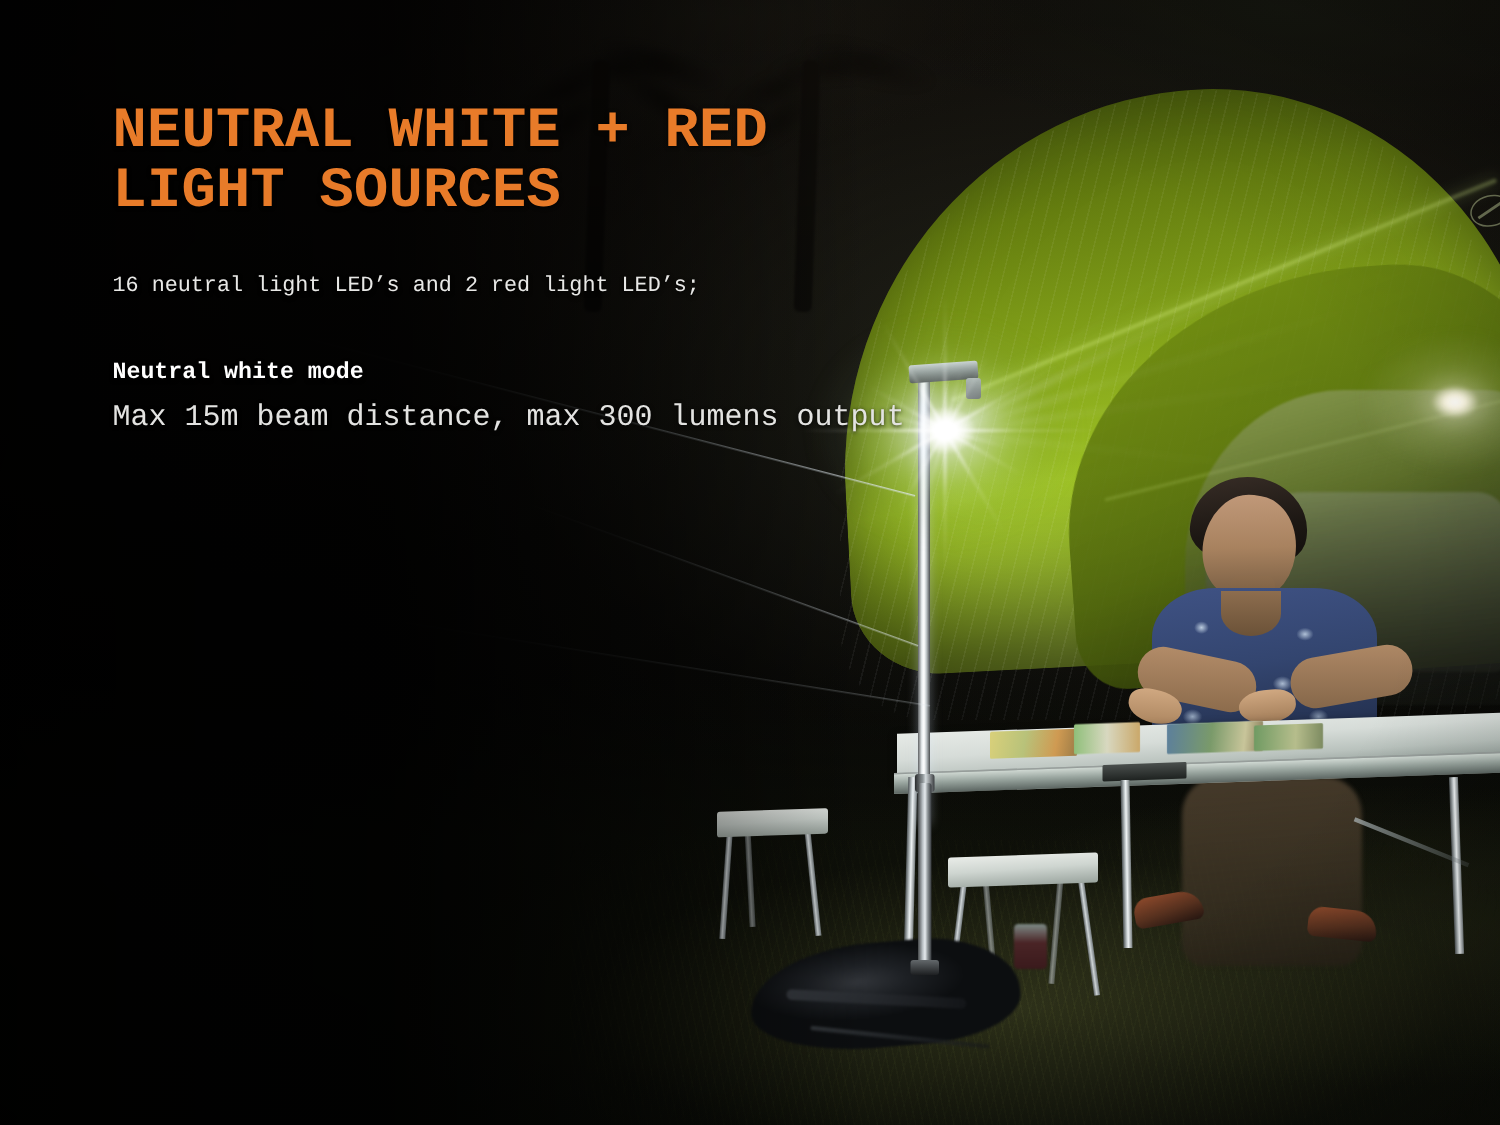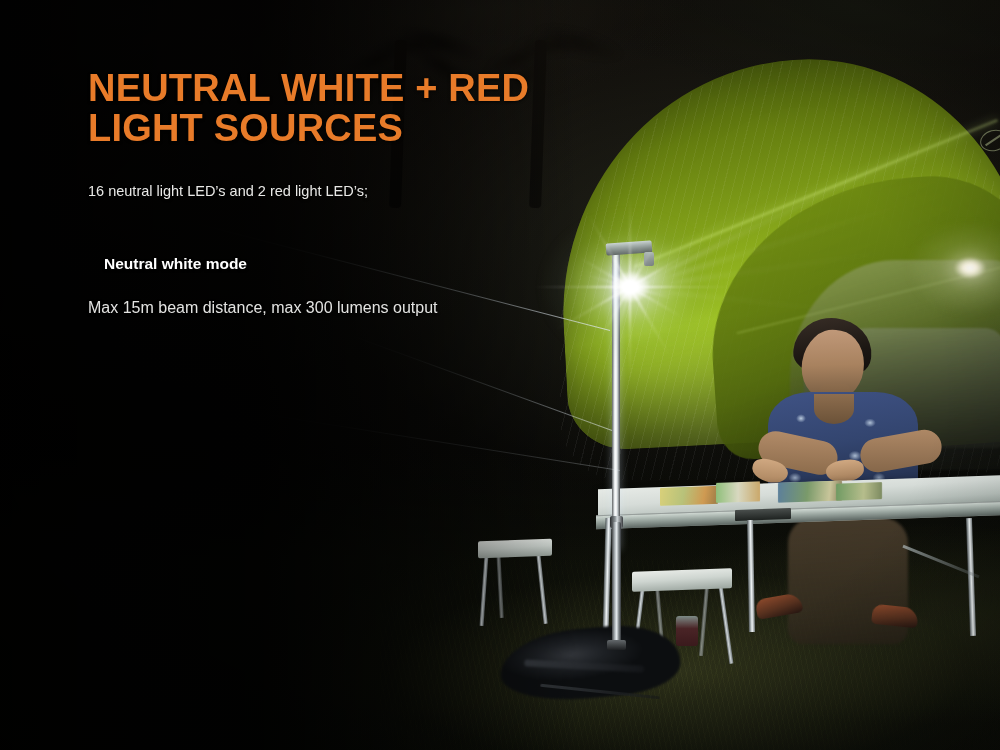--- a/index.html
+++ b/index.html
@@ -463,24 +463,25 @@
     position: absolute; inset: 0;
     background:
       linear-gradient(90deg, rgba(0,0,0,0.94) 0%, rgba(0,0,0,0.86) 26%, rgba(0,0,0,0.42) 44%, rgba(0,0,0,0.0) 58%),
       radial-gradient(1100px 780px at 50% 50%, rgba(0,0,0,0) 40%, rgba(0,0,0,0.55) 100%);
     pointer-events: none;
   }
 
   
   .copy {
     position: absolute;
-    left: 88px;
+    left: 75px;
     top: 68px;
     width: 560px;
     z-index: 20;
+    font-family: Liberation Mono, monospace;
   }
   .headline {
     margin: 0;
     font-size: 38px;
     line-height: 1.06;
     font-weight: 700;
     letter-spacing: 0.2px;
     color: #E87B29;
     text-transform: uppercase;
     text-shadow: 0 1px 3px rgba(0,0,0,0.8);
@@ -488,31 +489,31 @@
   .sub {
     margin: 0;
     padding-top: 28px;
     font-size: 14.5px;
     line-height: 1.95;
     font-weight: 400;
     color: #e8e8e6;
     text-shadow: 0 1px 3px rgba(0,0,0,0.85);
   }
   .modeTitle {
-    margin: 16px;
+    margin: 0;
     padding-top: 34px;
     font-size: 15.5px;
     font-weight: 700;
     color: #ffffff;
     text-shadow: 0 1px 3px rgba(0,0,0,0.85);
   }
   .modeDesc {
     margin: 0;
     padding-top: 10px;
-    font-size: 16px;
+    font-size: 20px;
     font-weight: 400;
     color: #e3e3e1;
     text-shadow: 0 1px 3px rgba(0,0,0,0.85);
   }
 </style>
 </head>
 <body>
 
 <div id="stage">
 

